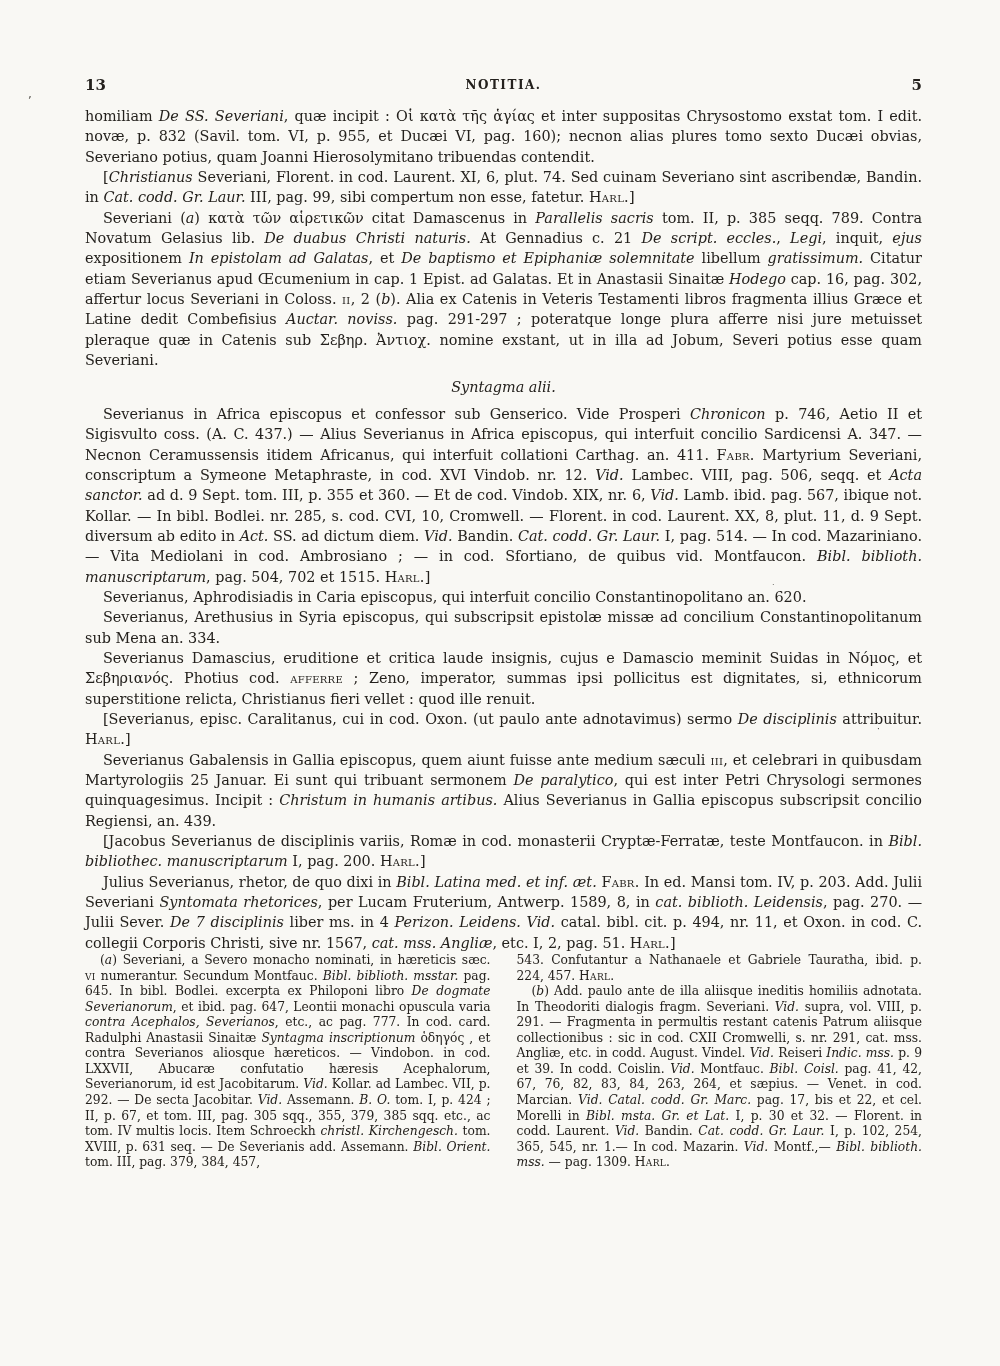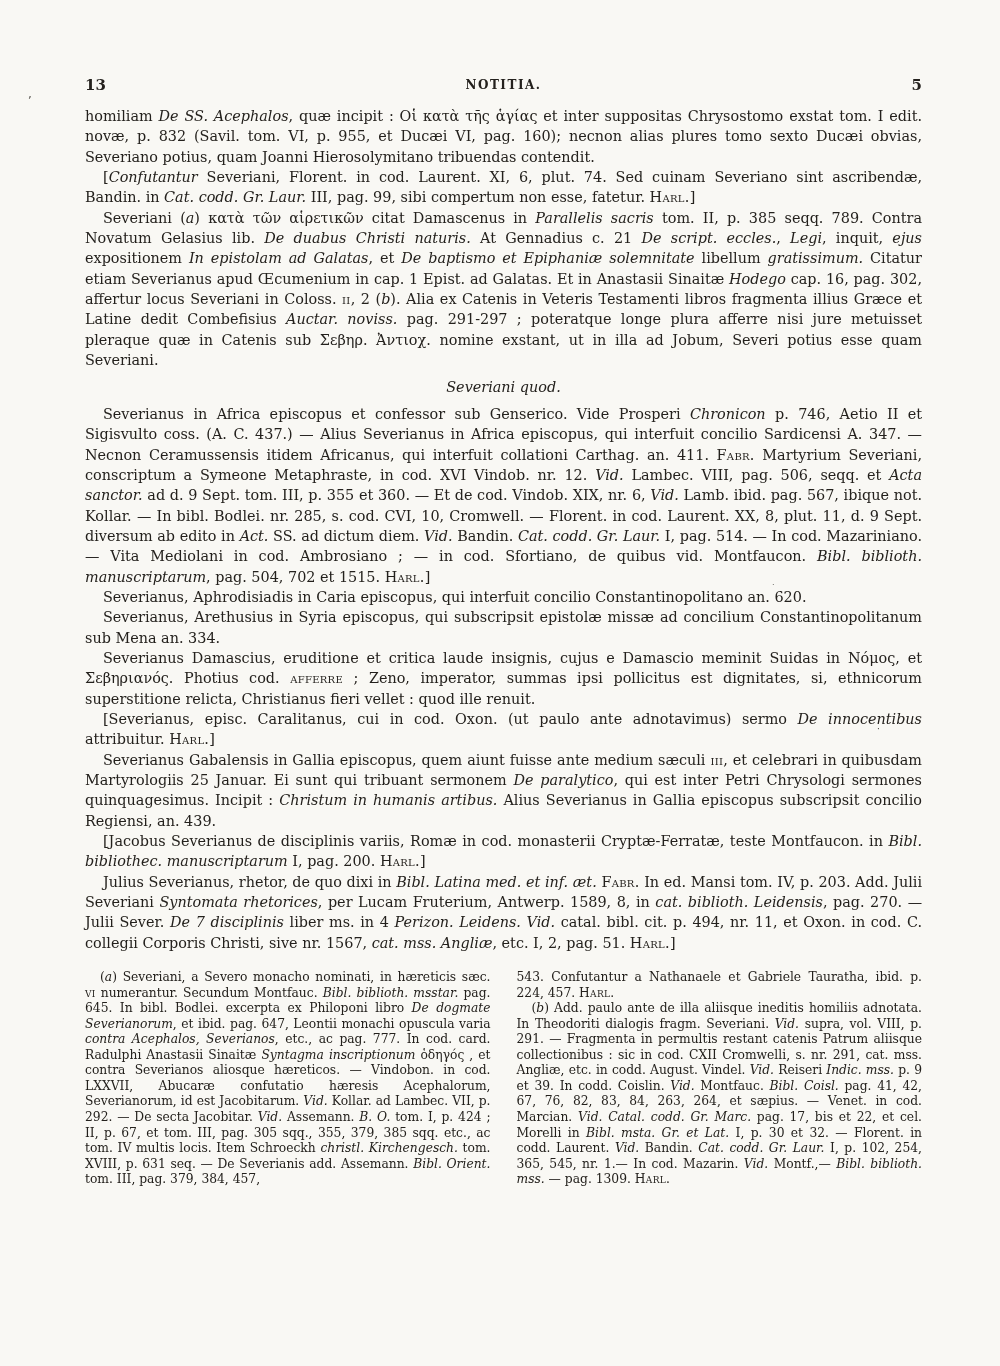--- a/index.html
+++ b/index.html
@@ -10,21 +10,21 @@
   .pageno{width:60px;}
   .pageno.right{text-align:right;}
   .running-title{flex:1;text-align:center;letter-spacing:1.5px;font-size:12px;}
   .body-text{text-align:justify;font-size:14.4px;line-height:20.35px;
              text-rendering:optimizeLegibility;}
   .para{margin:0;}
   .para.indent{text-indent:18px;}
   .heading{text-align:center;font-style:italic;margin:7px 0 6px 0;}
   .i{font-style:italic;}
   .sc{font-variant:small-caps;letter-spacing:0.3px;}
-  .footnotes{display:flex;gap:26px;margin-top:17px;font-size:12.3px;line-height:15.55px;
+  .footnotes{display:flex;gap:26px;font-size:12.3px;line-height:15.55px;
              text-align:justify;}
   .fn-col{flex:1;min-width:0;}
   .fn-col .para.indent{text-indent:15px;}
   .speck{position:absolute;color:#3a3732;font-size:11px;}
   .speck.s1{left:28px;top:94px;}
   .speck.s2{left:772px;top:580px;font-size:8px;}
   .speck.s3{left:877px;top:724px;font-size:9px;}
 </style>
 </head>
 <body>
@@ -34,29 +34,29 @@
   <span class="speck s2">·</span>
   <span class="speck s3">·</span>
 
   <div class="header">
     <span class="pageno left">13</span>
     <span class="running-title">NOTITIA.</span>
     <span class="pageno right">5</span>
   </div>
 
   <div class="body-text">
-      <p class="para">homiliam <span class="i">De SS. Acephalos</span>, quæ incipit : Οἱ κατὰ τῆς ἁγίας et inter suppositas Chrysostomo exstat tom. I edit. novæ, p. 832 (Savil. tom. VI, p. 955, et Ducæi VI, pag. 160); necnon alias plures tomo sexto Ducæi obvias, Severiano potius, quam Joanni Hierosolymitano tribuendas contendit.</p>
-      <p class="para indent">[<span class="i">Confutantur</span> Severiani, Florent. in cod. Laurent. XI, 6, plut. 74. Sed cuinam Severiano sint ascribendæ, Bandin. in <span class="i">Cat. codd. Gr. Laur.</span> III, pag. 99, sibi compertum non esse, fatetur. <span class="sc">Harl.</span>]</p>
+      <p class="para">homiliam <span class="i">De SS. Severiani</span>, quæ incipit : Οἱ κατὰ τῆς ἁγίας et inter suppositas Chrysostomo exstat tom. I edit. novæ, p. 832 (Savil. tom. VI, p. 955, et Ducæi VI, pag. 160); necnon alias plures tomo sexto Ducæi obvias, Severiano potius, quam Joanni Hierosolymitano tribuendas contendit.</p>
+      <p class="para indent">[<span class="i">Christianus</span> Severiani, Florent. in cod. Laurent. XI, 6, plut. 74. Sed cuinam Severiano sint ascribendæ, Bandin. in <span class="i">Cat. codd. Gr. Laur.</span> III, pag. 99, sibi compertum non esse, fatetur. <span class="sc">Harl.</span>]</p>
       <p class="para indent">Severiani (<span class="i">a</span>) κατὰ τῶν αἱρετικῶν citat Damascenus in <span class="i">Parallelis sacris</span> tom. II, p. 385 seqq. 789. Contra Novatum Gelasius lib. <span class="i">De duabus Christi naturis.</span> At Gennadius c. 21 <span class="i">De script. eccles.</span>, <span class="i">Legi</span>, inquit, <span class="i">ejus</span> expositionem <span class="i">In epistolam ad Galatas</span>, et <span class="i">De baptismo et Epiphaniæ solemnitate</span> libellum <span class="i">gratissimum.</span> Citatur etiam Severianus apud Œcumenium in cap. 1 Epist. ad Galatas. Et in Anastasii Sinaitæ <span class="i">Hodego</span> cap. 16, pag. 302, affertur locus Severiani in Coloss. <span class="sc">ii</span>, 2 (<span class="i">b</span>). Alia ex Catenis in Veteris Testamenti libros fragmenta illius Græce et Latine dedit Combefisius <span class="i">Auctar. noviss.</span> pag. 291-297 ; poteratque longe plura afferre nisi jure metuisset pleraque quæ in Catenis sub Σεβηρ. Ἀντιοχ. nomine exstant, ut in illa ad Jobum, Severi potius esse quam Severiani.</p>
-      <div class="heading"><span class="i">Severiani quod.</span></div>
+      <div class="heading"><span class="i">Syntagma alii.</span></div>
       <p class="para indent">Severianus in Africa episcopus et confessor sub Genserico. Vide Prosperi <span class="i">Chronicon</span> p. 746, Aetio II et Sigisvulto coss. (A. C. 437.) — Alius Severianus in Africa episcopus, qui interfuit concilio Sardicensi A. 347. — Necnon Ceramussensis itidem Africanus, qui interfuit collationi Carthag. an. 411. <span class="sc">Fabr.</span> Martyrium Severiani, conscriptum a Symeone Metaphraste, in cod. XVI Vindob. nr. 12. <span class="i">Vid.</span> Lambec. VIII, pag. 506, seqq. et <span class="i">Acta sanctor.</span> ad d. 9 Sept. tom. III, p. 355 et 360. — Et de cod. Vindob. XIX, nr. 6, <span class="i">Vid.</span> Lamb. ibid. pag. 567, ibique not. Kollar. — In bibl. Bodlei. nr. 285, s. cod. CVI, 10, Cromwell. — Florent. in cod. Laurent. XX, 8, plut. 11, d. 9 Sept. diversum ab edito in <span class="i">Act.</span> SS. ad dictum diem. <span class="i">Vid.</span> Bandin. <span class="i">Cat. codd. Gr. Laur.</span> I, pag. 514. — In cod. Mazariniano. — Vita Mediolani in cod. Ambrosiano ; — in cod. Sfortiano, de quibus vid. Montfaucon. <span class="i">Bibl. biblioth. manuscriptarum</span>, pag. 504, 702 et 1515. <span class="sc">Harl.</span>]</p>
       <p class="para indent">Severianus, Aphrodisiadis in Caria episcopus, qui interfuit concilio Constantinopolitano an. 620.</p>
       <p class="para indent">Severianus, Arethusius in Syria episcopus, qui subscripsit epistolæ missæ ad concilium Constantinopolitanum sub Mena an. 334.</p>
       <p class="para indent">Severianus Damascius, eruditione et critica laude insignis, cujus e Damascio meminit Suidas in Νόμος, et Σεβηριανός. Photius cod. <span class="sc">afferre</span> ;  Zeno, imperator, summas ipsi pollicitus est dignitates, si, ethnicorum superstitione relicta, Christianus fieri vellet : quod ille renuit.</p>
-      <p class="para indent">[Severianus, episc. Caralitanus, cui in cod. Oxon. (ut paulo ante adnotavimus) sermo <span class="i">De innocentibus</span> attribuitur. <span class="sc">Harl.</span>]</p>
+      <p class="para indent">[Severianus, episc. Caralitanus, cui in cod. Oxon. (ut paulo ante adnotavimus) sermo <span class="i">De disciplinis</span> attribuitur. <span class="sc">Harl.</span>]</p>
       <p class="para indent">Severianus Gabalensis in Gallia episcopus, quem aiunt fuisse ante medium sæculi <span class="sc">iii</span>, et celebrari in quibusdam Martyrologiis 25 Januar. Ei sunt qui tribuant sermonem <span class="i">De paralytico</span>, qui est inter Petri Chrysologi sermones quinquagesimus. Incipit : <span class="i">Christum in humanis artibus.</span> Alius Severianus in Gallia episcopus subscripsit concilio Regiensi, an. 439.</p>
       <p class="para indent">[Jacobus Severianus de disciplinis variis, Romæ in cod. monasterii Cryptæ-Ferratæ, teste Montfaucon. in <span class="i">Bibl. bibliothec. manuscriptarum</span> I, pag. 200. <span class="sc">Harl.</span>]</p>
       <p class="para indent">Julius Severianus, rhetor, de quo dixi in <span class="i">Bibl. Latina med. et inf. æt.</span> <span class="sc">Fabr.</span> In ed. Mansi tom. IV, p. 203. Add. Julii Severiani <span class="i">Syntomata rhetorices</span>, per Lucam  Fruterium, Antwerp. 1589, 8, in <span class="i">cat.</span> <span class="i">biblioth. Leidensis</span>, pag. 270. — Julii Sever. <span class="i">De 7 disciplinis</span> liber  ms. in 4 <span class="i">Perizon. Leidens. Vid.</span> catal. bibl. cit. p. 494, nr. 11, et Oxon. in cod. C. collegii Corporis Christi, sive nr. 1567, <span class="i">cat. mss. Angliæ</span>, etc. I, 2, pag. 51. <span class="sc">Harl.</span>]</p>
     </div>
 
   <div class="footnotes">
     <div class="fn-col">
         <p class="para indent">(<span class="i">a</span>) Severiani, a Severo monacho nominati, in hæreticis sæc. <span class="sc">vi</span> numerantur. Secundum Montfauc. <span class="i">Bibl. biblioth. msstar.</span> pag. 645. In bibl. Bodlei. excerpta ex Philoponi libro <span class="i">De dogmate Severianorum</span>, et ibid. pag. 647, Leontii monachi opuscula varia <span class="i">contra Acephalos, Severianos</span>, etc., ac pag. 777. In cod. card. Radulphi Anastasii Sinaitæ <span class="i">Syntagma inscriptionum</span> ὁδηγός , et contra Severianos aliosque hæreticos. — Vindobon. in cod. LXXVII, Abucaræ confutatio hæresis Acephalorum, Severianorum, id est Jacobitarum. <span class="i">Vid.</span> Kollar. ad Lambec. VII, p. 292. — De secta Jacobitar. <span class="i">Vid.</span> Assemann. <span class="i">B. O.</span> tom. I, p. 424 ; II, p. 67, et tom. III, pag. 305 sqq., 355, 379, 385 sqq. etc., ac tom. IV multis locis. Item Schroeckh  <span class="i">christl. Kirchengesch.</span> tom. XVIII, p. 631 seq. — De Severianis add. Assemann. <span class="i">Bibl. Orient.</span> tom. III, pag. 379, 384, 457,</p>
       </div>
     <div class="fn-col">

